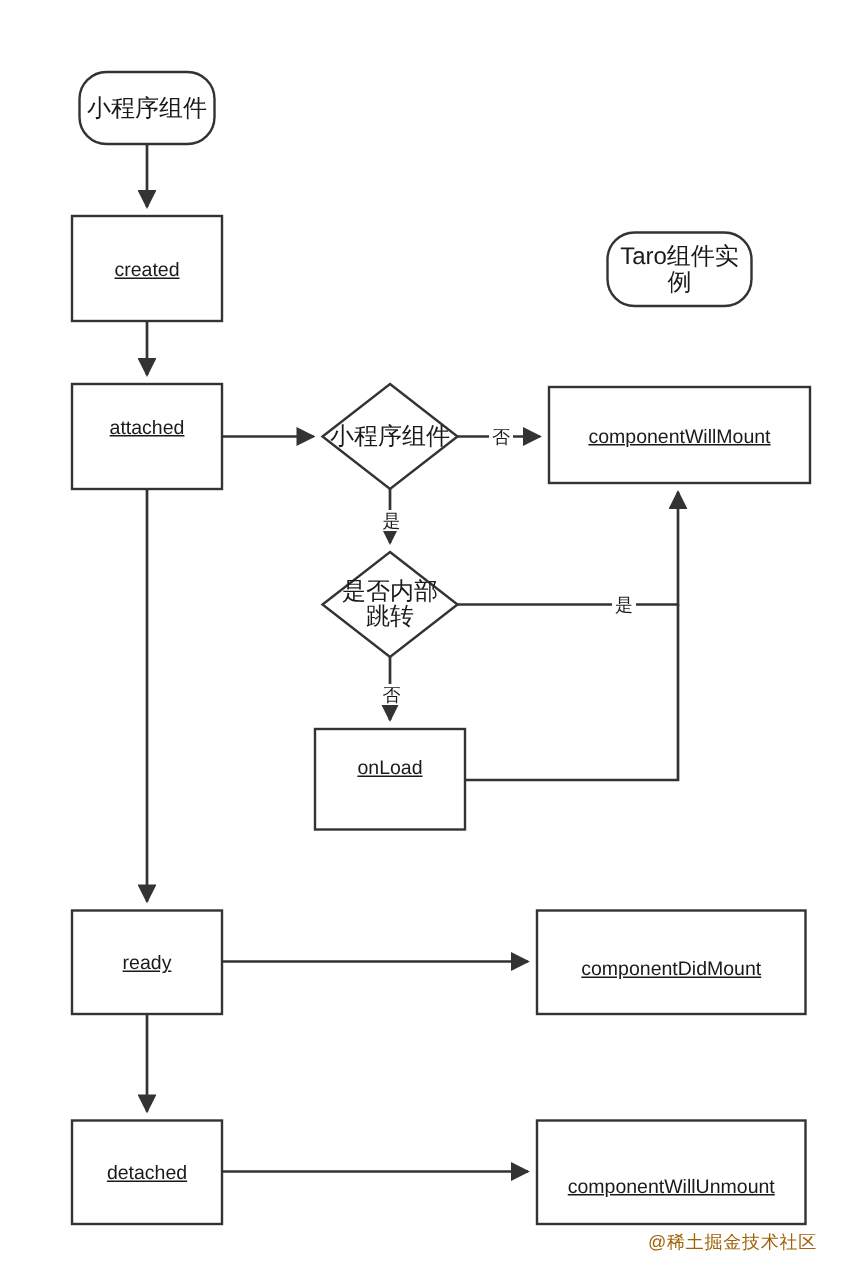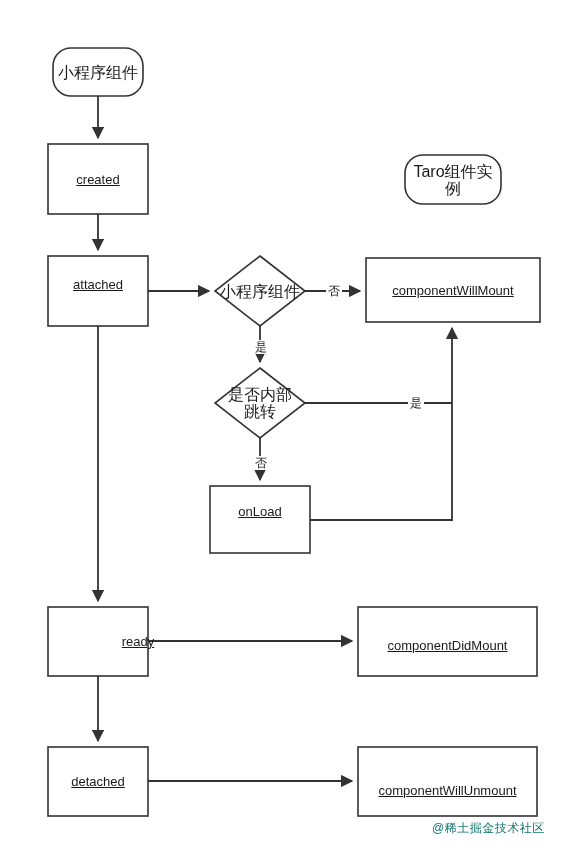--- a/index.html
+++ b/index.html
@@ -38,21 +38,21 @@
     color: #1a1a1a;
     font-size: 12px;
     line-height: 14px;
     background: #ffffff;
     padding: 0 1px;
     text-align: center;
     white-space: nowrap;
   }
   .watermark {
     position: absolute;
-    color: #0f766e;
+    color: #a16207;
     font-size: 12px;
     letter-spacing: 0.5px;
     white-space: nowrap;
   }
   .ntext { font-size: 13px; text-decoration: underline; }
   .ntext-cn { font-size: 16px; }
 </style>
 </head>
 <body>
 
@@ -121,21 +121,21 @@
 <div class="node-label ntext-cn" style="left:410px; top:155px; width:86px; height:49px;">Taro组件实例</div>
 
 <div class="node-label ntext-cn" style="left:213px; top:272px; width:94px; height:38px;">小程序组件</div>
 
 <div class="node-label ntext-cn" style="left:222px; top:380px; width:76px; height:46px;text-align:center;">是否内部跳转</div>
 
 <div class="node-label ntext" style="left:366px; top:258px; width:174px; height:64px;">componentWillMount</div>
 
 <div class="node-label ntext" style="left:210px; top:486px; width:100px; height:50px;">onLoad</div>
 
-<div class="node-label ntext" style="left:48px; top:607px; width:100px; height:69px;padding-left:40px;">ready</div>
+<div class="node-label ntext" style="left:48px; top:607px; width:100px; height:69px;">ready</div>
 
 <div class="node-label ntext" style="left:358px; top:607px; width:179px; height:76px;">componentDidMount</div>
 
 <div class="node-label ntext" style="left:48px; top:747px; width:100px; height:69px;border-radius:11px;">detached</div>
 
 <div class="node-label ntext" style="left:358px; top:747px; width:179px; height:86px;">componentWillUnmount</div>
 
 <div class="edge-label" style="left:326px; top:284px; width:14px;">否</div>
 
 <div class="edge-label" style="left:253px; top:340px; width:14px;">是</div>

